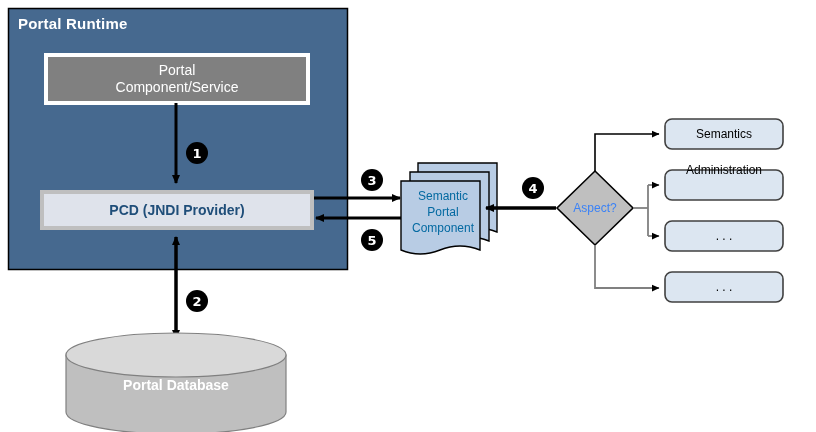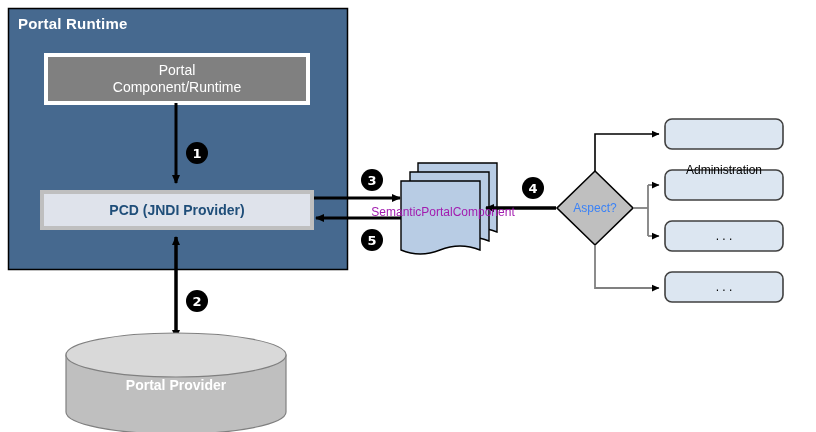--- a/index.html
+++ b/index.html
@@ -23,22 +23,22 @@
     display:flex;align-items:center;justify-content:center;
     color:#1f4e79;font-size:14px;font-weight:bold;text-align:left;
   }
   #db-label{
     left:68px;top:375px;width:216px;height:20px;
     display:flex;align-items:center;justify-content:center;
     color:#ffffff;font-size:14px;font-weight:bold;text-align:center;
   }
   #sop-label{
     left:404px;top:182px;width:78px;height:60px;
-    display:flex;align-items:center;justify-content:center;
-    color:#a21caf;font-size:12px;line-height:16px;text-align:center;
+    display:flex;flex-direction:column;align-items:center;justify-content:center;
+    color:#0369a1;font-size:12px;line-height:16px;text-align:center;
   }
   #aspect-label{
     left:558px;top:199px;width:74px;height:18px;
     display:flex;align-items:center;justify-content:center;
     color:#3b82f6;font-size:12px;text-align:center;
   }
   .out-label{
     display:flex;align-items:center;justify-content:center;
     color:#000000;font-size:12px;text-align:center;
     width:118px;height:30px;
@@ -143,36 +143,37 @@
     <g>
       <rect x="665" y="272" width="118" height="30" rx="7" ry="7" fill="#dce6f1" stroke="#404040" stroke-width="1.6"></rect>
     </g>
   </svg>
 
   <div class="lbl" id="portal-runtime-title">Portal Runtime</div>
 
   <div class="lbl" id="pcs-label">
     <div>
       <div>Portal</div>
-      <div>Component/Runtime</div>
+      <div>Component/Service</div>
     </div>
   </div>
 
   <div class="lbl" id="pcd-label">PCD (JNDI Provider)</div>
 
-  <div class="lbl" id="db-label">Portal Provider</div>
+  <div class="lbl" id="db-label">Portal Database</div>
 
   <div class="lbl" id="sop-label">
     <span>Semantic</span>
     <span>Portal</span>
     <span>Component</span>
   </div>
 
   <div class="lbl" id="aspect-label">Aspect?</div>
 
+  <div class="lbl out-label" style="left:665px;top:119px;">Semantics</div>
   <div class="lbl out-label" style="left:665px;top:155px;">Administration</div>
   <div class="lbl out-label" style="left:665px;top:221px;">. . .</div>
   <div class="lbl out-label" style="left:665px;top:272px;">. . .</div>
 
   <div class="num" style="left:186px;top:142px;">1</div>
   <div class="num" style="left:186px;top:290px;">2</div>
   <div class="num" style="left:361px;top:169px;">3</div>
   <div class="num" style="left:522px;top:177px;">4</div>
   <div class="num" style="left:361px;top:229px;">5</div>
 

